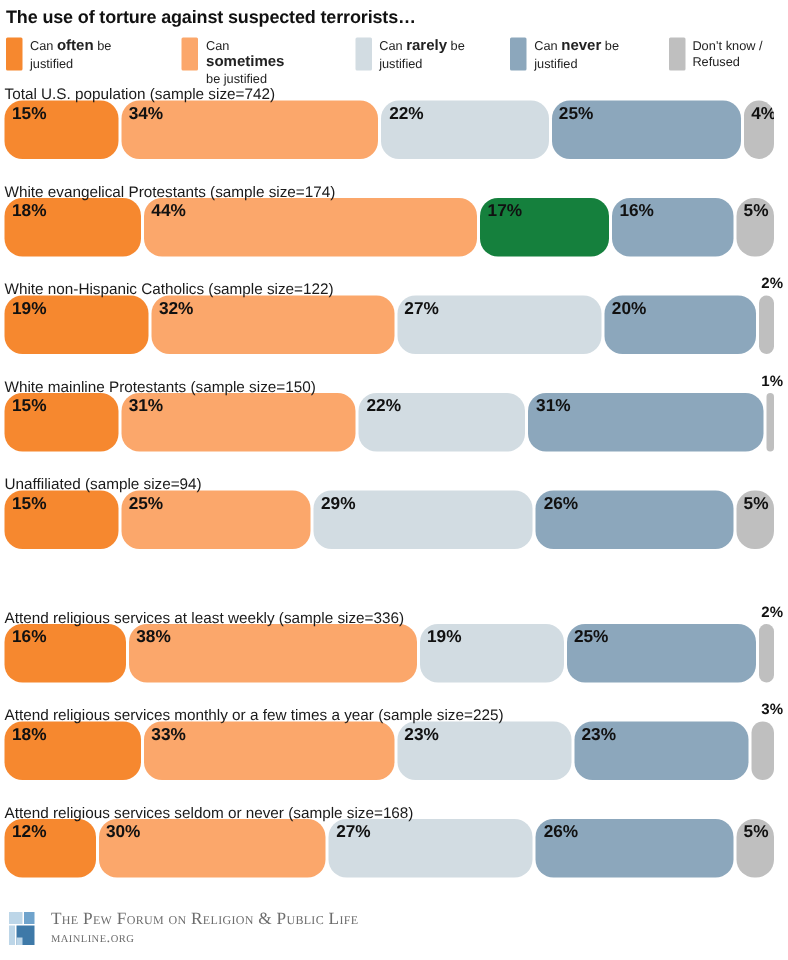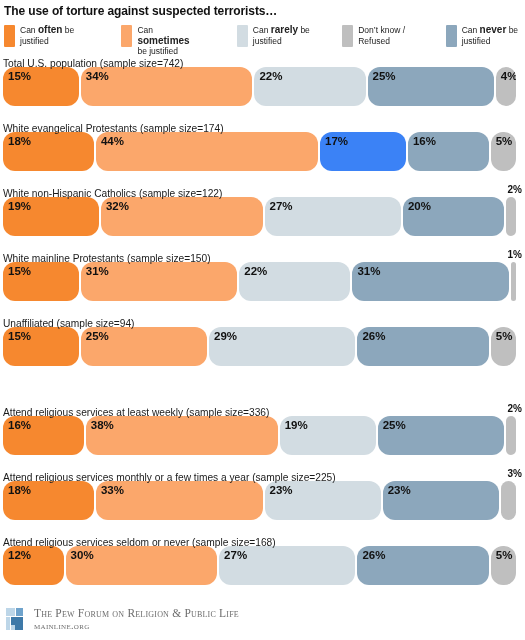--- a/index.html
+++ b/index.html
@@ -35,20 +35,21 @@
     white-space: nowrap;
   }
 
   
   .legend {
     display: flex;
     align-items: flex-start;
     padding: 6px 0 0 4px;
     height: 34px;
     box-sizing: border-box;
+    justify-content: flex-end;
   }
   .legend-item {
     display: flex;
     align-items: flex-start;
     margin-right: 0;
   }
   .legend-swatch {
     width: 11px;
     height: 22px;
     flex: none;
@@ -179,28 +180,28 @@
         <span class="legend-text">Can <b>often</b> be justified</span>
       </div>
       <div class="legend-item lg1">
         <span class="legend-swatch" style="background: rgb(251, 167, 107);"></span>
         <span class="legend-text">Can <b>sometimes</b> be justified</span>
       </div>
       <div class="legend-item lg2">
         <span class="legend-swatch" style="background: rgb(210, 220, 226);"></span>
         <span class="legend-text">Can <b>rarely</b> be justified</span>
       </div>
+      <div class="legend-item lg3">
+        <span class="legend-swatch" style="background: rgb(140, 167, 188);"></span>
+        <span class="legend-text">Can <b>never</b> be justified</span>
+      </div>
       <div class="legend-item lg4">
         <span class="legend-swatch" style="background: rgb(191, 191, 191);"></span>
         <span class="legend-text">Don’t know / Refused</span>
       </div>
-      <div class="legend-item lg3">
-        <span class="legend-swatch" style="background: rgb(140, 167, 188);"></span>
-        <span class="legend-text">Can <b>never</b> be justified</span>
-      </div>
     </div>
 
   <div class="groups" id="groups-root">
       <div class="group">
         <div class="group-header"><span class="group-label">Total U.S. population (sample size=742)</span></div>
         <div class="bar">
           <div class="seg" style="background: rgb(246, 136, 47); width: 75.75px;">
             <span class="seg-label">15%</span>
           </div>
           <div class="seg" style="background: rgb(251, 167, 107); width: 171.7px;">
@@ -219,21 +220,21 @@
       </div>
       <div class="group">
         <div class="group-header"><span class="group-label">White evangelical Protestants (sample size=174)</span></div>
         <div class="bar">
           <div class="seg" style="background: rgb(246, 136, 47); width: 90.9px;">
             <span class="seg-label">18%</span>
           </div>
           <div class="seg" style="background: rgb(251, 167, 107); width: 222.2px;">
             <span class="seg-label">44%</span>
           </div>
-          <div class="seg" style="background: #3b82f6; width: 85.85px;">
+          <div class="seg" style="background: #15803d; width: 85.85px;">
             <span class="seg-label">17%</span>
           </div>
           <div class="seg" style="background: rgb(140, 167, 188); width: 80.8px;">
             <span class="seg-label">16%</span>
           </div>
           <div class="seg" style="background: rgb(191, 191, 191); width: 25.25px;">
             <span class="seg-label">5%</span>
           </div>
         </div>
       </div>

